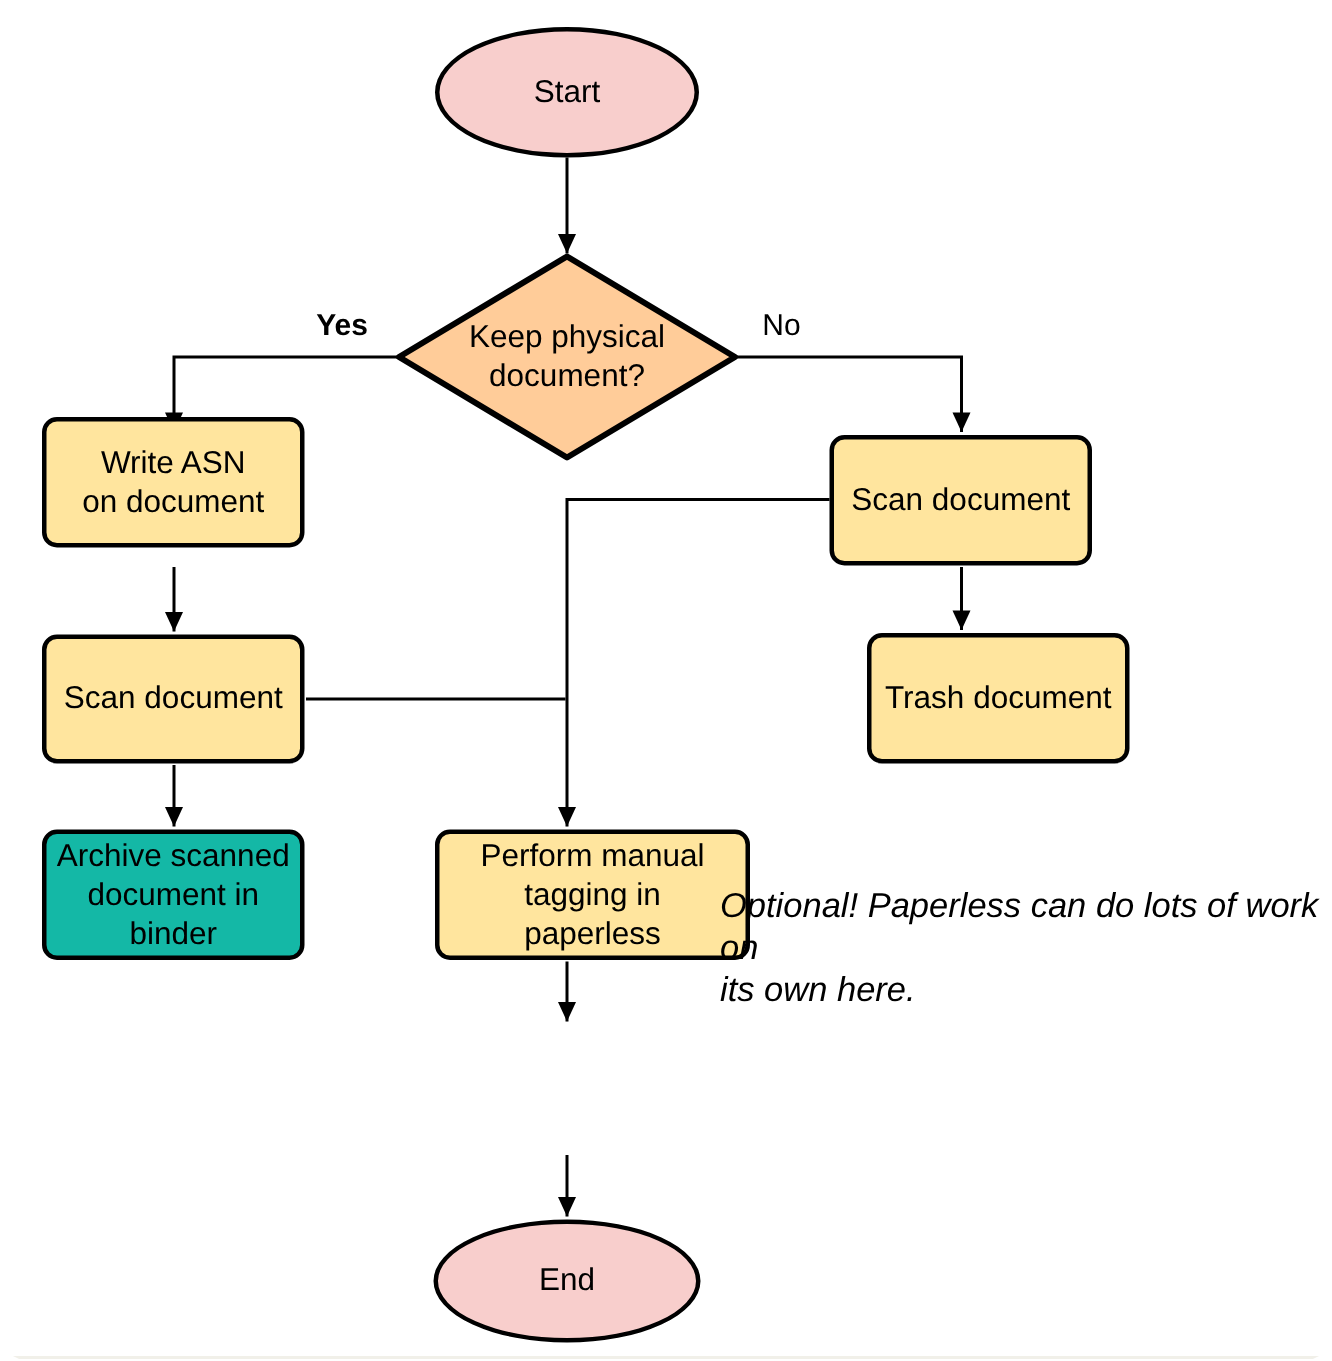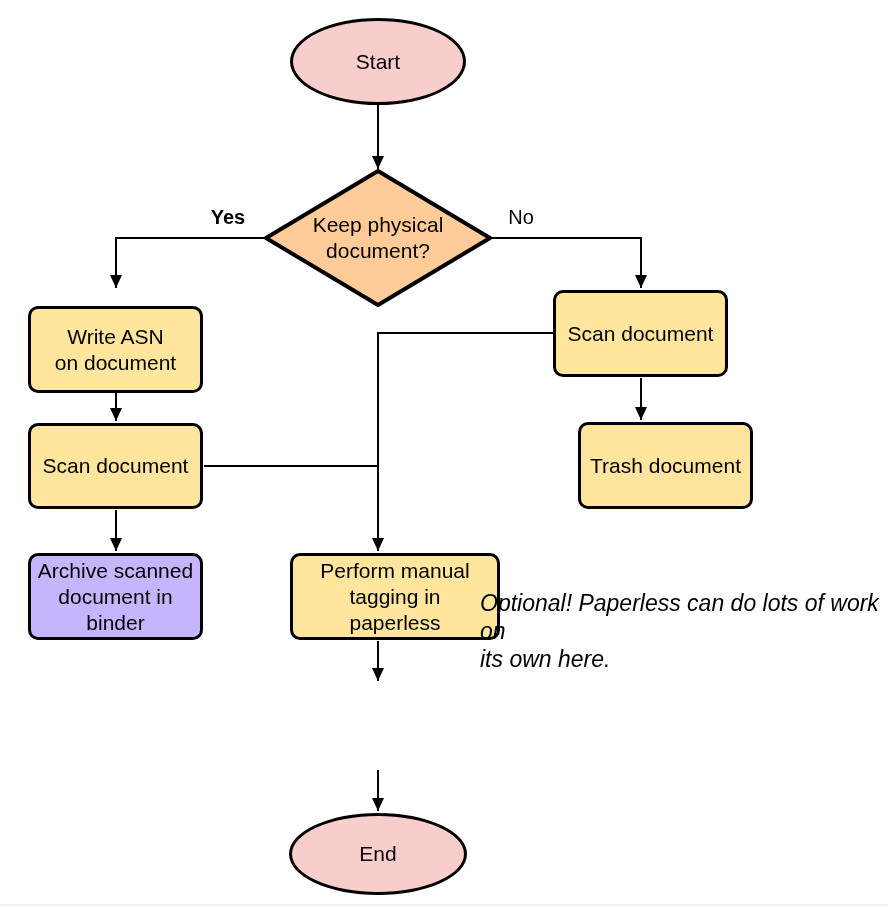--- a/index.html
+++ b/index.html
@@ -4,20 +4,21 @@
 <style>
   html, body { margin: 0; padding: 0; background: #ffffff; }
   .canvas {
     position: relative;
     width: 888px;
     height: 907px;
     background: #ffffff;
     font-family: "Liberation Sans", "DejaVu Sans", sans-serif;
     color: #000000;
     overflow: hidden;
+    border-radius: 19px;
   }
   .edges {
     position: absolute;
     left: 0; top: 0;
   }
   .node {
     position: absolute;
     display: flex;
     align-items: center;
     justify-content: center;
@@ -87,30 +88,30 @@
 
   <div class="node" style="left:278px; top:200px; width:200px; height:76px;">
     <span>Keep physical
 document?</span>
   </div>
 
   <div class="edge-label" style="left:198px; top:206px; width:60px;font-weight:bold;">Yes</div>
 
   <div class="edge-label" style="left:491px; top:206px; width:60px;">No</div>
 
-  <div class="node box" style="left: 28px; top: 306px; width: 175px; height: 87px; background-color: rgb(255, 229, 158);">
+  <div class="node box" style="left: 28px; top: 278px; width: 175px; height: 87px; background-color: rgb(255, 229, 158);">
     <span>Write ASN
 on document</span>
   </div>
 
   <div class="node box" style="left: 28px; top: 423px; width: 175px; height: 86px; background-color: rgb(255, 229, 158);">
     <span>Scan document</span>
   </div>
 
-  <div class="node box" style="left: 28px; top: 553px; width: 175px; height: 87px; background-color: #c4b5fd;">
+  <div class="node box" style="left: 28px; top: 553px; width: 175px; height: 87px; background-color: #14b8a6;">
     <span>Archive scanned
 document in
 binder</span>
   </div>
 
   <div class="node box" style="left: 553px; top: 290px; width: 175px; height: 87px; background-color: rgb(255, 229, 158);">
     <span>Scan document</span>
   </div>
 
   <div class="node box" style="left: 578px; top: 422px; width: 175px; height: 87px; background-color: rgb(255, 229, 158);">

